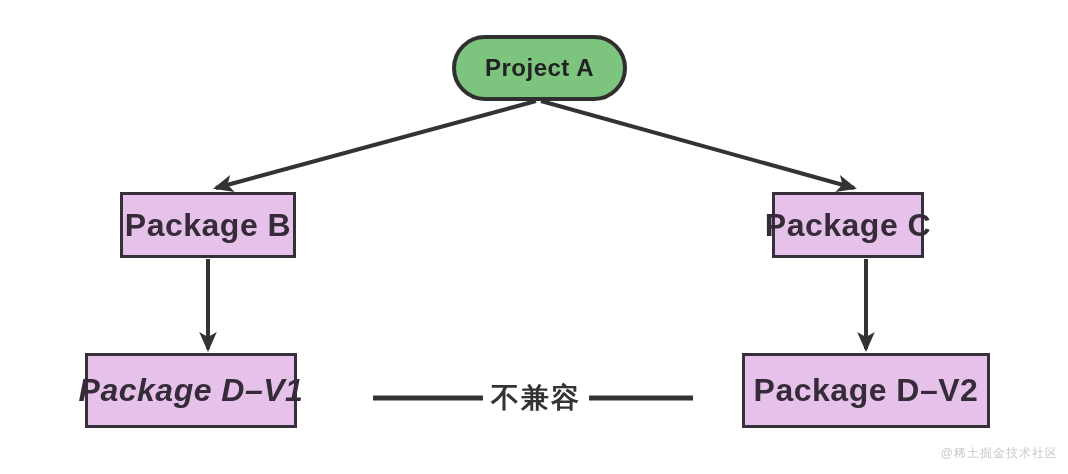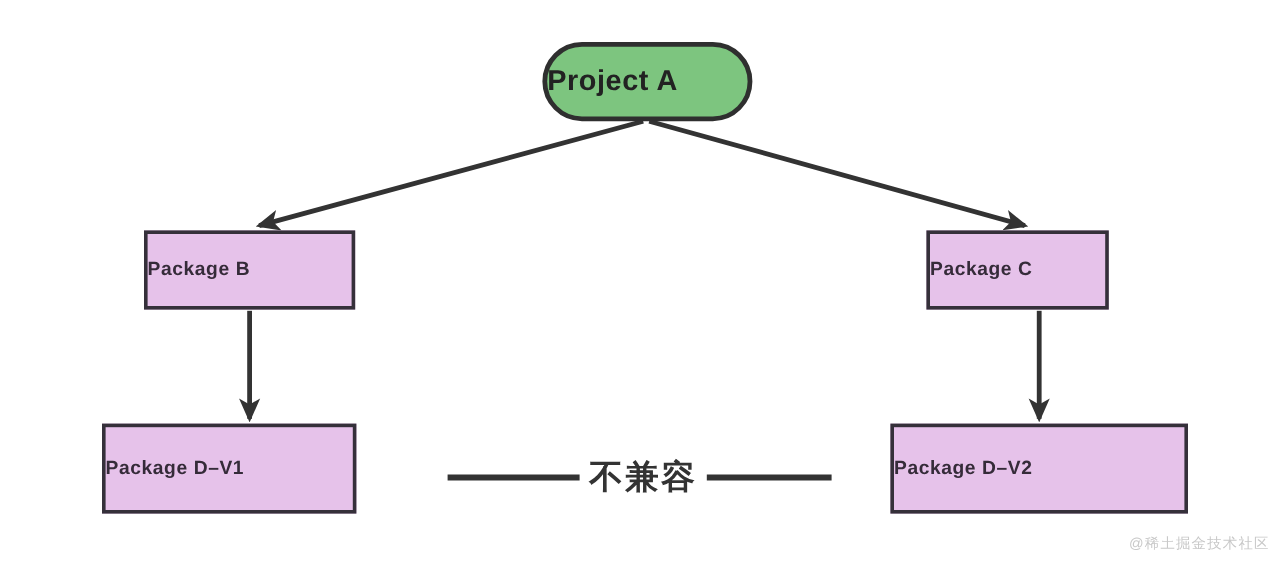--- a/index.html
+++ b/index.html
@@ -15,43 +15,43 @@
   .connector-layer {
     position: absolute;
     left: 0; top: 0;
     width: 1068px; height: 474px;
     pointer-events: none;
   }
   .node {
     position: absolute;
     display: flex;
     align-items: center;
-    justify-content: flex-start;
+    justify-content: center;
     font-weight: 700;
     letter-spacing: 0.5px;
     white-space: nowrap;
   }
   .node-pill {
     left: 452px; top: 35px;
     width: 175px; height: 66px;
     background: #7dc57f;
     border: 4px solid #2f2f2f;
     border-radius: 33px;
     color: #222222;
     font-size: 24px;
   }
   .node-rect {
     background: #e6c2ea;
     border: 3px solid #35303a;
     color: #352b39;
-    font-size: 16px;
+    font-size: 32px;
   }
   .node-b  { left: 120px; top: 192px; width: 176px; height: 66px; }
   .node-c  { left: 772px; top: 192px; width: 152px; height: 66px; }
-  .node-d1 { left: 85px;  top: 353px; width: 212px; height: 75px; }
+  .node-d1 { left: 85px;  top: 353px; width: 212px; height: 75px; font-style: italic; }
   .node-d2 { left: 742px; top: 353px; width: 248px; height: 75px; }
   .edge-label {
     position: absolute;
     left: 536px; top: 398px;
     transform: translate(-50%, -50%);
     background: #ffffff;
     padding: 0 8px;
     color: #333333;
     font-size: 28px;
     font-weight: 700;

